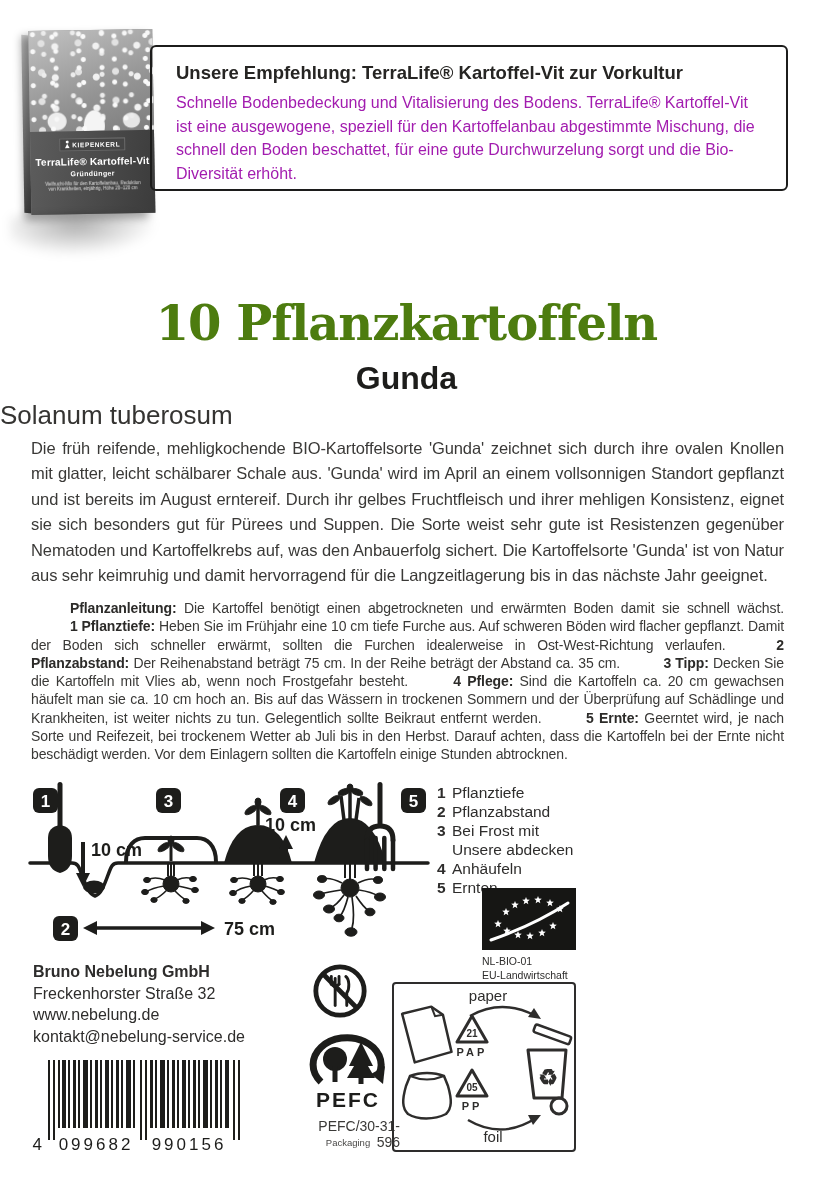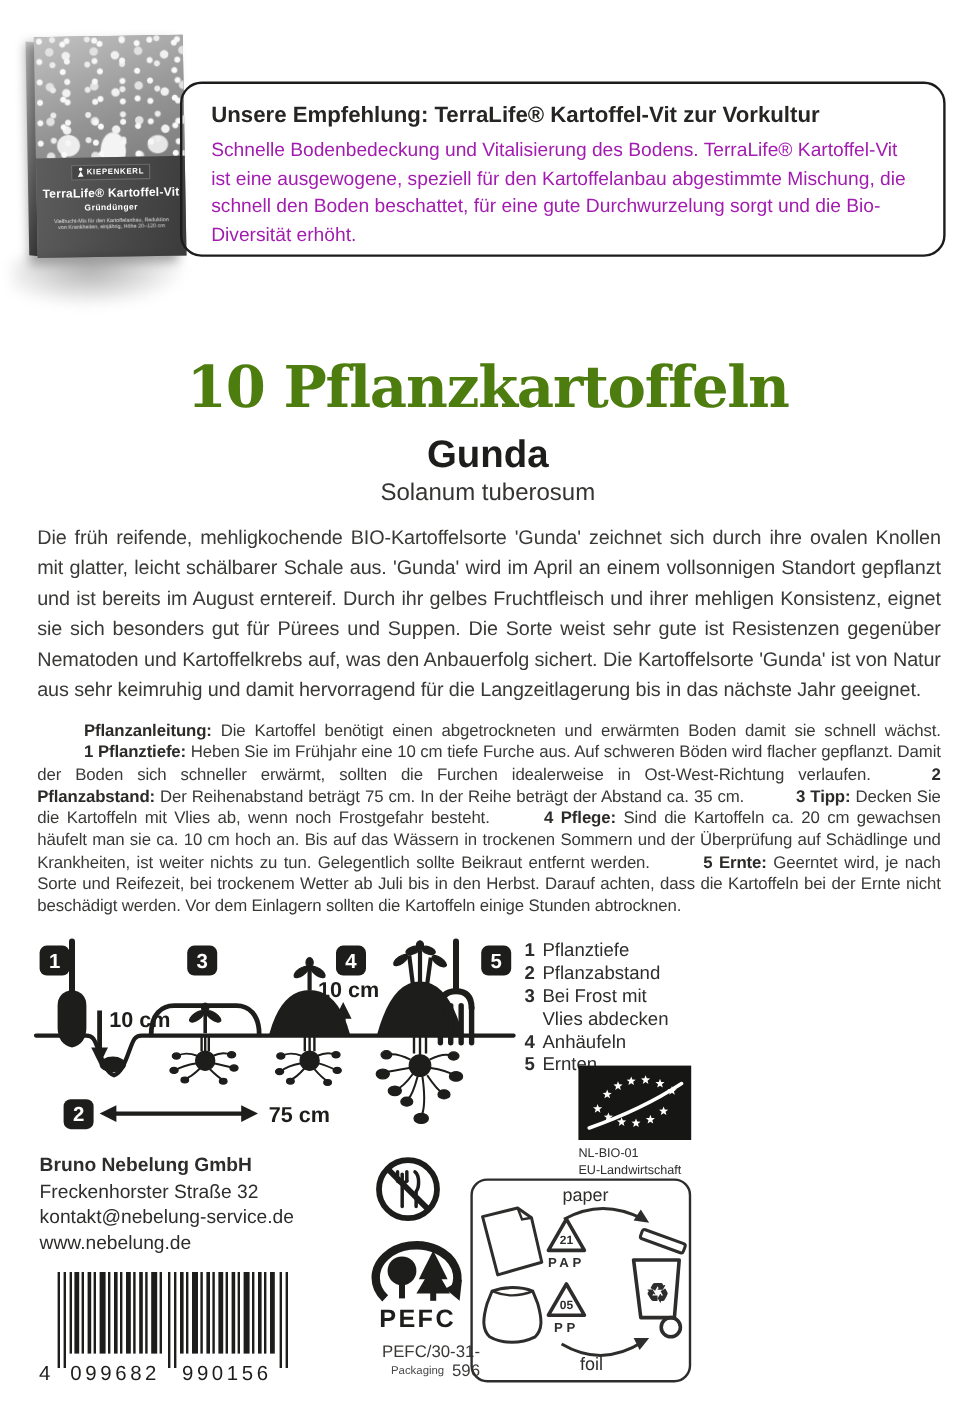--- a/index.html
+++ b/index.html
@@ -30,30 +30,30 @@
   .pack-label{height:45%;background:linear-gradient(100deg,#5d5d5d,#3b3b3b);
        color:#fff;text-align:center;padding-top:3px;box-sizing:border-box;}
   .brand-badge{display:inline-flex;align-items:center;gap:2px;background:#454545;
        border:1px solid #6a6a6a;font-size:6.5px;font-weight:bold;letter-spacing:.6px;
        padding:1.5px 4px;margin-top:1px;}
   .pack-name{font-size:10px;font-weight:bold;margin-top:4px;letter-spacing:.2px;}
   .pack-sub{font-size:7px;font-weight:bold;margin-top:2.5px;letter-spacing:.4px;}
   .pack-micro{font-size:4.5px;line-height:5.6px;margin-top:4px;opacity:.8;filter:blur(.3px);}
 
   
-  .reco{left:150px;top:68px;width:638px;height:146px;border:2px solid #1c1c1b;border-radius:18px;
+  .reco{left:150px;top:45px;width:638px;height:146px;border:2px solid #1c1c1b;border-radius:6px;
         box-sizing:border-box;padding:15px 24px 0 24px;}
   .reco-title{font-size:18.5px;font-weight:bold;color:#262523;margin:0 0 7px 0;}
   .reco-body{font-size:16px;line-height:23.5px;color:#a21caf;text-align:left;margin:0;}
 
   
   .h-count{left:0;right:0;top:295px;text-align:center;font-family:"DejaVu Serif",serif;
         font-weight:bold;font-size:48px;letter-spacing:-1px;color:#4d7c0f;}
   .h-variety{left:0;right:0;top:360px;text-align:center;font-weight:bold;font-size:32px;color:#1d1d1b;}
-  .h-botanical{left:0;right:0;top:400px;text-align:center;font-size:20px;color:#353432;}
+  .h-botanical{left:0;right:0;top:400px;text-align:left;font-size:26px;color:#353432;}
 
   
   .desc{left:31px;top:436px;width:753px;font-size:16.5px;line-height:25.4px;
         text-align:justify;letter-spacing:-.1px;}
   .inst{left:31px;top:599px;width:753px;font-size:14px;line-height:18.3px;
         text-align:justify;letter-spacing:-.1px;}
   .inst strong,.desc strong{color:#2c2b29;margin-left:39px;}
 
   
   .diagram{left:28px;top:780px;}
@@ -75,21 +75,21 @@
 
   
   .nofood{left:311px;top:962px;}
   .pefc-ring{left:301px;top:1026px;}
   .pefc-word{left:296px;top:1088px;width:104px;text-align:center;font-size:21px;
         font-weight:bold;letter-spacing:2px;color:#1d1d1b;}
   .pefc-code{left:296px;top:1118px;width:104px;text-align:right;font-size:14px;color:#3a3937;}
   .packaging{left:296px;top:1137px;width:104px;text-align:center;font-size:9.5px;color:#4a4948;}
 
   
-  .recycle{left:392px;top:982px;width:184px;height:170px;border:2px solid #2e2d2c;border-radius:14px;
+  .recycle{left:392px;top:982px;width:184px;height:170px;border:2px solid #2e2d2c;border-radius:4px;
         box-sizing:border-box;}
   .recycle svg{display:block;}
 </style>
 </head>
 <body>
 
 <div class="abs packshot">
   <div class="pack-side"></div>
   <div class="pack-box">
     <div class="pack-photo"></div>
@@ -267,21 +267,21 @@
     </div>
   <div class="legend-line">
     <span class="legend-num">2</span>
     <span>Pflanzabstand</span>
     </div>
   <div class="legend-line">
     <span class="legend-num">3</span>
     <span>Bei Frost mit</span>
     </div>
   <div class="legend-line legend-indent">
-    <span>Vlies abdecken</span>
+    <span>Unsere abdecken</span>
     </div>
   <div class="legend-line">
     <span class="legend-num">4</span>
     <span>Anhäufeln</span>
     </div>
   <div class="legend-line">
     <span class="legend-num">5</span>
     <span>Ernten</span>
     </div>
 </div>
@@ -307,22 +307,22 @@
   </svg>
 </div>
 <div class="abs eu-text">
   <div>NL-BIO-01</div>
   <div>EU-Landwirtschaft</div>
 </div>
 
 <div class="abs address">
   <div class="co">Bruno Nebelung GmbH</div>
   <div>Freckenhorster Straße 32</div>
+  <div>www.nebelung.de</div>
   <div>kontakt@nebelung-service.de</div>
-  <div>www.nebelung.de</div>
 </div>
 
 <svg class="abs barcode" width="235" height="95" viewBox="0 0 235 95">
   <g fill="#1d1d1b">
     <rect x="28" y="0" width="2" height="80"></rect>
       <rect x="33" y="0" width="2" height="80"></rect>
     <rect x="38" y="0" width="2" height="68"></rect>
       <rect x="42" y="0" width="4" height="68"></rect>
     <rect x="48" y="0" width="2" height="68"></rect>
       <rect x="53" y="0" width="3" height="68"></rect>

